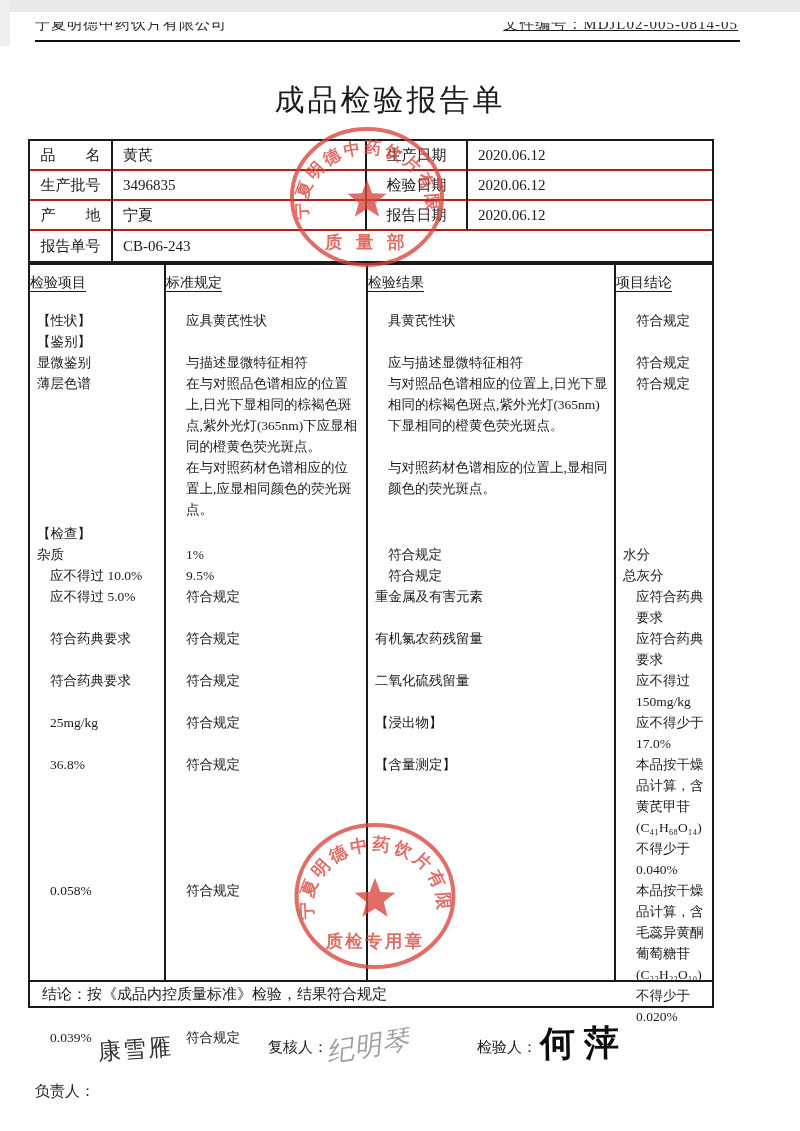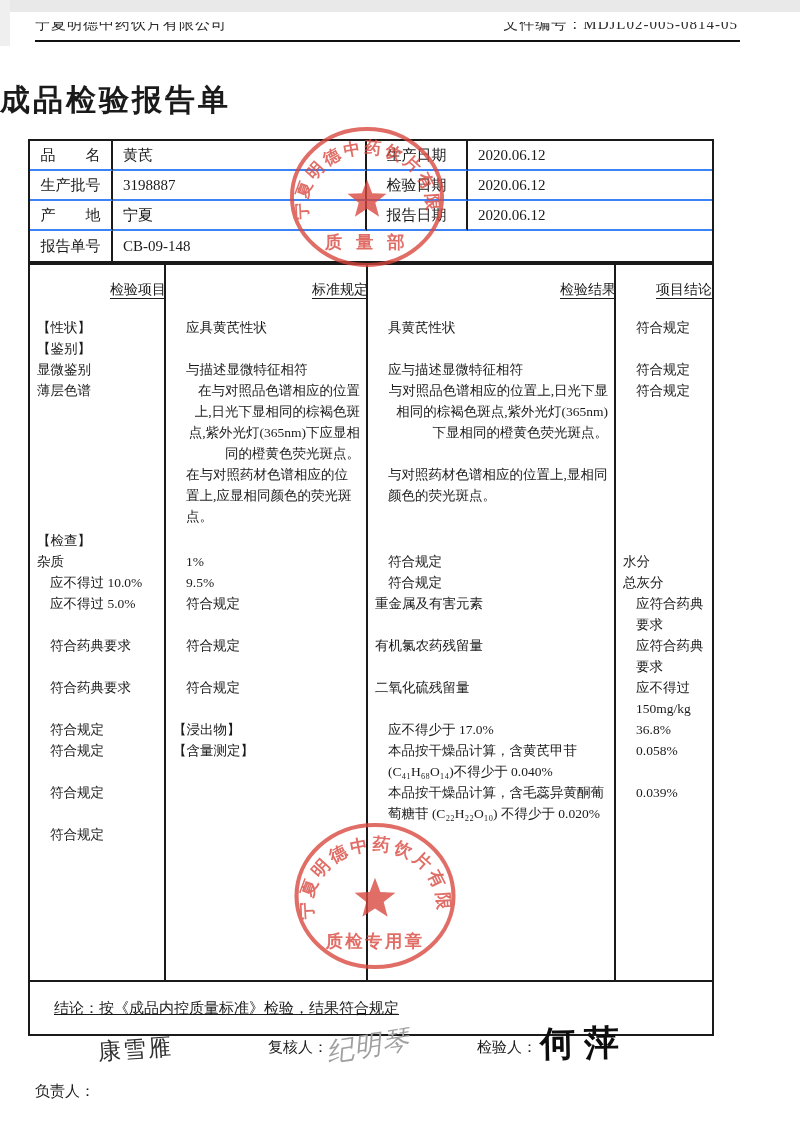--- a/index.html
+++ b/index.html
@@ -5,54 +5,54 @@
   html,body{margin:0;padding:0;background:#fff;}
   .page{position:relative;width:800px;height:1131px;background:#ffffff;overflow:hidden;
         font-family:"Liberation Serif","DejaVu Serif",serif;color:#1a1a1a;}
   .scan-band{position:absolute;left:0;top:0;width:800px;height:12px;background:#e9e9e9;}
   .scan-corner{position:absolute;left:0;top:0;width:10px;height:46px;background:#efefef;}
 
   
   .hdr-clip{position:absolute;top:22px;height:15px;overflow:hidden;}
   .hdr-clip span{display:block;margin-top:-7px;font-size:15px;letter-spacing:1px;color:#2b2b2b;white-space:nowrap;}
   .hdr-left{left:35px;}
-  .hdr-right{right:62px;text-align:right;}
+  .hdr-right{right:62px;text-align:right;text-decoration:underline;}
   .hdr-rule{position:absolute;left:35px;top:40px;width:705px;height:2px;background:#111;}
 
-  .title{position:absolute;left:0;top:80px;width:780px;
-         font-size:30px;font-weight:bold;letter-spacing:3px;}
+  .title{position:absolute;left:0;top:80px;width:780px;text-align:center;
+         font-size:30px;font-weight:normal;letter-spacing:3px;}
 
   
   .info-table{position:absolute;left:28px;top:139px;width:686px;height:124px;box-sizing:border-box;
               border:2px solid #1a1a1a;display:grid;
               grid-template-columns:83px 254px 101px 244px;grid-auto-rows:30px;font-size:15px;}
   .ic{display:flex;align-items:center;box-sizing:border-box;padding-left:10px;}
   .ic.lab{justify-content:center;padding-left:0;}
   .bR{border-right:2px solid #1a1a1a;}
-  .bB{border-bottom:2px solid #3b82f6;}
+  .bB{border-bottom:2px solid #b91c1c;}
   .span3{grid-column:2/5;}
 
   
   .main-table{position:absolute;left:28px;top:263px;width:686px;height:719px;box-sizing:border-box;
               border:2px solid #1a1a1a;}
   .vline{position:absolute;top:0;bottom:0;width:2px;background:#1a1a1a;}
   .v1{left:134px;} .v2{left:336px;} .v3{left:584px;}
   .mt-grid{display:grid;grid-template-columns:136px 202px 248px 96px;padding-top:7px;
            font-size:13.5px;line-height:21px;}
   .mc{box-sizing:border-box;padding-left:20px;padding-right:8px;align-self:start;}
   .mc.c1{padding-left:7px;}
-  .mh{height:26px;text-align:right;padding:0;margin-top:7px;}
+  .mh{height:26px;text-align:left;padding:0;}
   .mh span{text-decoration:underline;text-underline-offset:4px;font-size:14px;}
   .rowgap{padding-top:12px;}
   .smallgap{padding-top:3px;}
-  .p1{min-height:84px;text-align:right;}
-
-  
-  .conclusion-row{position:absolute;left:28px;top:980px;width:686px;height:56px;box-sizing:border-box;
-                  border:2px solid #1a1a1a;display:flex;align-items:center;padding-left:24px;font-size:15px;text-decoration:underline;}
+  .p1{min-height:84px;}
+
+  
+  .conclusion-row{position:absolute;left:28px;top:980px;width:686px;height:28px;box-sizing:border-box;
+                  border:2px solid #1a1a1a;display:flex;align-items:center;padding-left:12px;font-size:15px;}
 
   
   .sig-row{position:absolute;left:0;top:1028px;width:800px;height:70px;font-size:15px;}
   .sig-label{position:absolute;top:10px;}
   .sig-name{position:absolute;white-space:nowrap;}
   .lab-resp{left:35px;margin-top:44px;} .lab-rev{left:268px;} .lab-insp{left:477px;font-family:Liberation Mono, monospace;}
   .name-resp{left:98px;top:6px;font-size:23px;color:#2f2f2f;transform:rotate(-4deg);letter-spacing:2px;}
   .name-rev{left:326px;top:0px;font-size:27px;color:#a0a0a0;font-style:italic;transform:rotate(-9deg);letter-spacing:1px;}
   .name-insp{left:540px;top:-8px;font-size:35px;color:#0d0d0d;font-weight:bold;letter-spacing:9px;transform:rotate(-1deg);}
 
@@ -80,31 +80,31 @@
 
   <div class="title">成品检验报告单</div>
 
   <div class="info-table">
     <div class="ic lab bR bB">品　　名</div>
     <div class="ic bR bB">黄芪</div>
     <div class="ic lab bR bB">生产日期</div>
     <div class="ic bB">2020.06.12</div>
 
     <div class="ic lab bR bB">生产批号</div>
-    <div class="ic bR bB">3198887</div>
+    <div class="ic bR bB">3496835</div>
     <div class="ic lab bR bB">检验日期</div>
     <div class="ic bB">2020.06.12</div>
 
     <div class="ic lab bR bB">产　　地</div>
     <div class="ic bR bB">宁夏</div>
     <div class="ic lab bR bB">报告日期</div>
     <div class="ic bB">2020.06.12</div>
 
     <div class="ic lab bR">报告单号</div>
-    <div class="ic span3">CB-09-148</div>
+    <div class="ic span3">CB-06-243</div>
   </div>
 
   <div class="main-table">
     <div class="vline v1"></div>
     <div class="vline v2"></div>
     <div class="vline v3"></div>
 
     <div class="mt-grid">
 
       <div class="mc mh"><span>检验项目</span></div>
@@ -161,20 +161,21 @@
       <div class="mc">符合药典要求</div>
       <div class="mc">符合规定</div>
 
       <div class="mc c1">有机氯农药残留量</div>
       <div class="mc">应符合药典要求</div>
       <div class="mc">符合药典要求</div>
       <div class="mc">符合规定</div>
 
       <div class="mc c1">二氧化硫残留量</div>
       <div class="mc">应不得过 150mg/kg</div>
+      <div class="mc">25mg/kg</div>
       <div class="mc">符合规定</div>
 
       <div class="mc c1">【浸出物】</div>
       <div class="mc">应不得少于 17.0%</div>
       <div class="mc">36.8%</div>
       <div class="mc">符合规定</div>
 
       <div class="mc c1">【含量测定】</div>
       <div class="mc">本品按干燥品计算，含黄芪甲苷(C₄₁H₆₈O₁₄)不得少于 0.040%</div>
       <div class="mc">0.058%</div>

